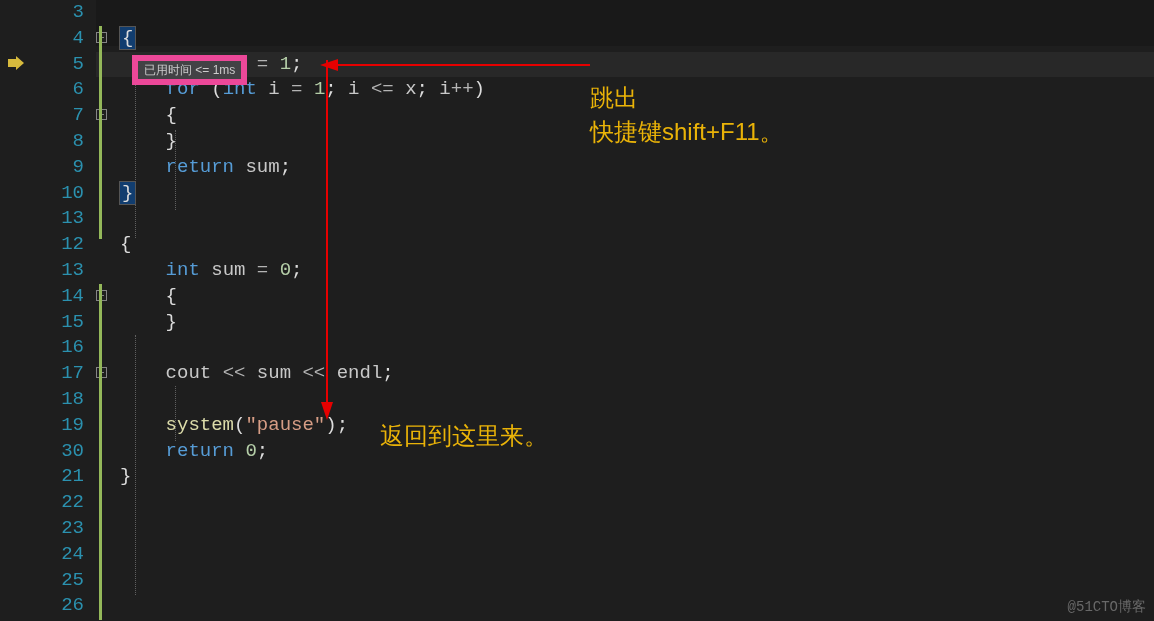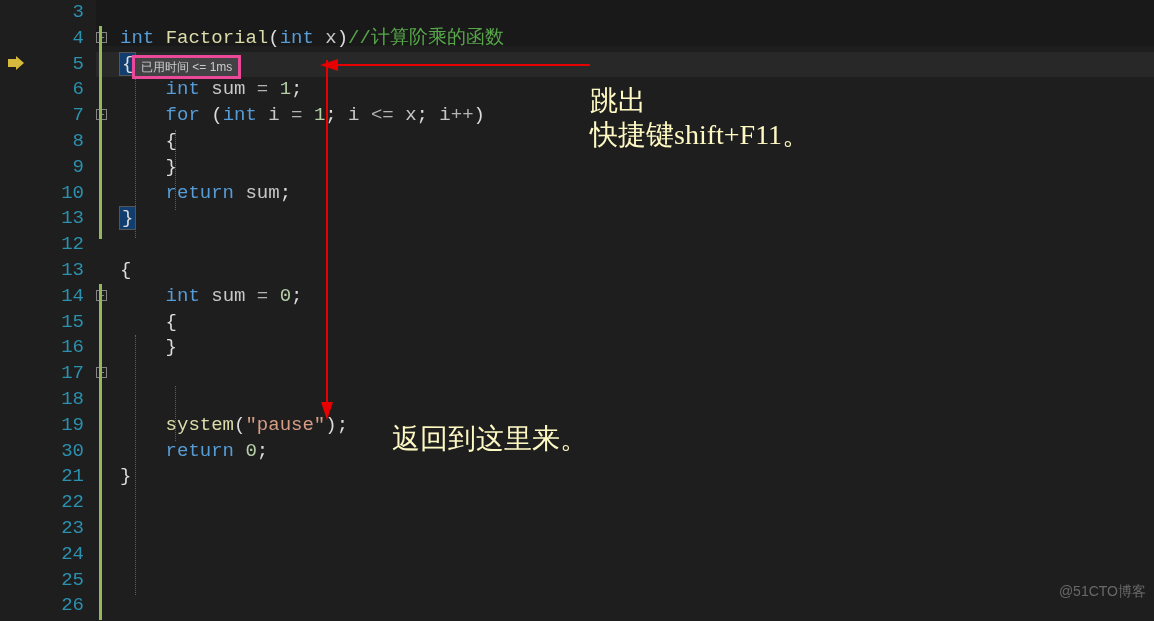--- a/index.html
+++ b/index.html
@@ -15,28 +15,28 @@
   .code{position:absolute;left:120px;top:0;right:0;}
   .line{height:25.8px;line-height:25.8px;white-space:pre;color:#dcdcdc;}
   .kw{color:#569cd6;}
   .fn{color:#dcdcaa;}
   .var{color:#c8c8c8;}
   .num{color:#b5cea8;}
   .op{color:#b4b4b4;}
   .cmt{color:#57a64a;}
   .str{color:#d69d85;}
   .cursor-brace{background:#113d6f;padding:0 2px;outline:1px solid #555;}
-  .tooltip{position:absolute;background:#424245;border:3px solid #ec4899;color:#ccc;font-size:12px;padding:1px 6px;line-height:16px;font-family:"Microsoft YaHei",sans-serif;}
-  .annot{position:absolute;color:#fef9c3;font-family:Liberation Serif, serif;font-size:28px;}
+  .tooltip{position:absolute;background:#424245;border:6px solid #ec4899;color:#ccc;font-size:12px;padding:1px 6px;line-height:16px;font-family:"Microsoft YaHei",sans-serif;}
+  .annot{position:absolute;color:#eab308;font-family:Liberation Sans, sans-serif;font-size:24px;}
   .arrow{position:absolute;pointer-events:none;}
   .breakpoint-arrow{position:absolute;left:8px;width:16px;height:16px;}
   .breakpoint-arrow svg{display:block;}
   .hl-current{position:absolute;left:96px;right:0;height:25.8px;background:rgba(60,60,60,0.35);}
   .hl-topshade{position:absolute;left:0;right:0;top:0;height:46px;background:rgba(0,0,0,0.15);}
-  .watermark{position:absolute;right:8px;bottom:20px;color:#888;font-size:14px;font-family:Liberation Sans, sans-serif;opacity:0.7;}
+  .watermark{position:absolute;right:8px;bottom:5px;color:#888;font-size:14px;font-family:Liberation Mono, monospace;opacity:0.7;}
 </style>
 </head>
 <body>
 
 <div class="editor">
 
   <div class="hl-topshade"></div>
   <div class="hl-current" style="top:51.6px"></div>
 
   <div class="gutter">
@@ -82,49 +82,49 @@
   <div class="vbar" style="left:99px;top:25.8px;height:213px"></div>
   <div class="vbar" style="left:99px;top:284px;height:336px"></div>
 
   <div class="dash-col" style="left:135px;top:78px;height:160px"></div>
   <div class="dash-col" style="left:175px;top:130px;height:80px"></div>
   <div class="dash-col" style="left:135px;top:335px;height:260px"></div>
   <div class="dash-col" style="left:175px;top:386px;height:55px"></div>
 
   <div class="code">
     <div class="line"></div>
-    <div class="line"><span class="kw">int</span> <span class="fn">Factorial</span>(<span class="kw">int</span> <span class="var">x</span>)<span class="cmt">//计算阶乘的函数</span></div>
     <div class="line"><span class="cursor-brace">{</span></div>
     <div class="line">    <span class="kw">int</span> <span class="var">sum</span> <span class="op">=</span> <span class="num">1</span><span>;</span></div>
     <div class="line">    <span class="kw">for</span> (<span class="kw">int</span> <span class="var">i</span> <span class="op">=</span> <span class="num">1</span>; <span class="var">i</span> <span class="op">&lt;=</span> <span class="var">x</span>; <span class="var">i</span><span class="op">++</span>)</div>
     <div class="line">    <span>{</span></div>
     <div class="line">    <span>}</span></div>
     <div class="line">    <span class="kw">return</span> <span class="var">sum</span><span>;</span></div>
     <div class="line"><span class="cursor-brace">}</span></div>
     <div class="line"></div>
     <div class="line"><span>{</span></div>
     <div class="line">    <span class="kw">int</span> <span class="var">sum</span> <span class="op">=</span> <span class="num">0</span><span>;</span></div>
     <div class="line">    <span>{</span></div>
     <div class="line">    <span>}</span></div>
     <div class="line"></div>
+    <div class="line">    <span class="var">cout</span> <span class="op">&lt;&lt;</span> <span class="var">sum</span> <span class="op">&lt;&lt;</span> <span class="var">endl</span><span>;</span></div>
     <div class="line"></div>
     <div class="line">    <span class="fn">system</span>(<span class="str">"pause"</span>)<span>;</span></div>
     <div class="line">    <span class="kw">return</span> <span class="num">0</span><span>;</span></div>
     <div class="line"><span>}</span></div>
   </div>
 
   <div class="tooltip" style="left:132px;top:55px"><span>已用时间 &lt;= 1ms</span></div>
 
   <svg class="arrow" style="left:320px;top:58px" width="270" height="14">
     <line x1="270" y1="7" x2="18" y2="7" stroke="#e60000" stroke-width="2"></line>
     <polygon points="0,7 18,1 18,13" fill="#e60000"></polygon>
   </svg>
   <svg class="arrow" style="left:320px;top:60px" width="14" height="360">
     <line x1="7" y1="0" x2="7" y2="342" stroke="#e60000" stroke-width="2"></line>
     <polygon points="7,360 1,342 13,342" fill="#e60000"></polygon>
   </svg>
 
   <div class="annot" style="left:590px;top:82px">跳出</div>
   <div class="annot" style="left:590px;top:116px">快捷键shift+F11。</div>
-  <div class="annot" style="left:392px;top:420px">返回到这里来。</div>
+  <div class="annot" style="left:380px;top:420px">返回到这里来。</div>
 
   <div class="watermark">@51CTO博客</div>
 </div>
 
 </body></html>

